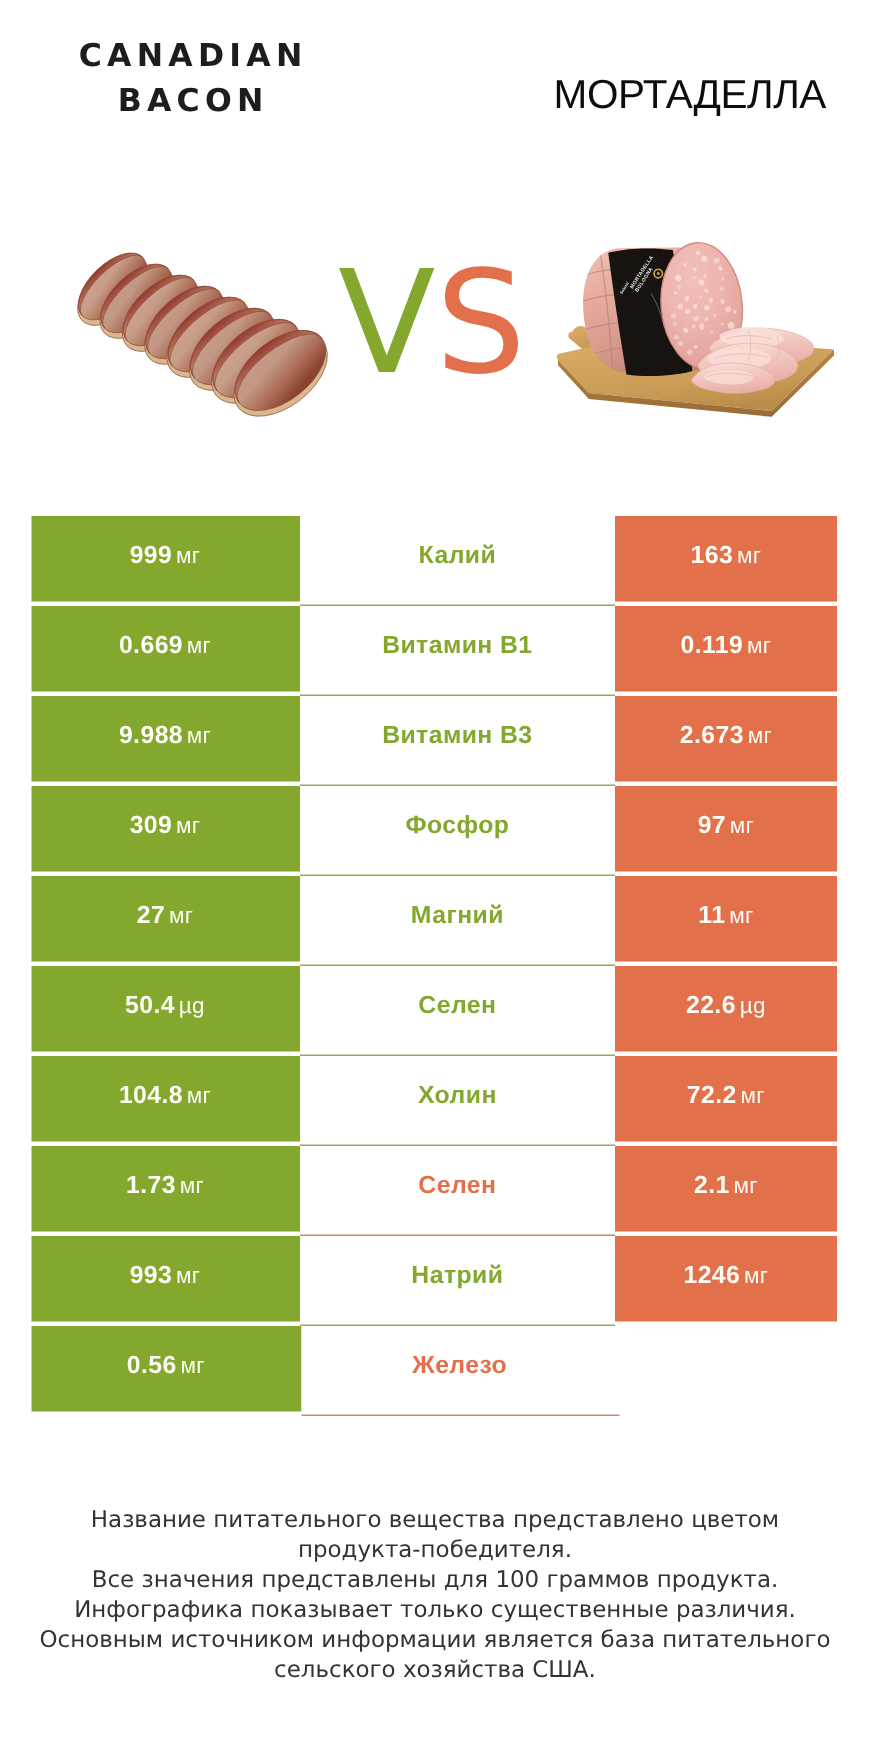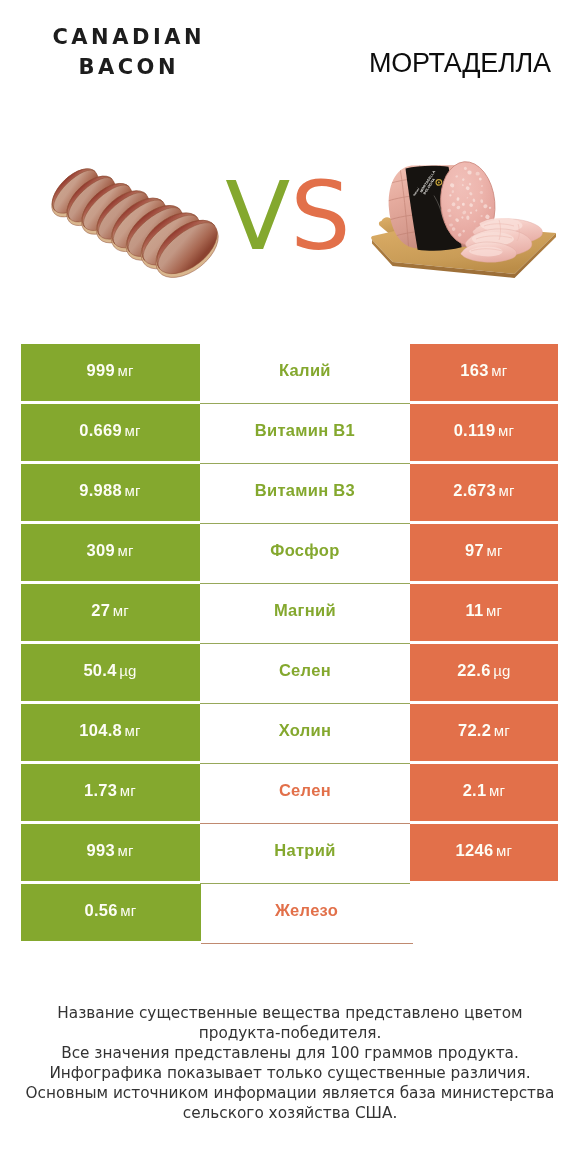--- a/index.html
+++ b/index.html
@@ -351,20 +351,20 @@
         <div class="cell left">
           <span class="cval">0.56<span class="unit">мг</span></span>
         </div>
         <div class="cell mid rwin">
           <span class="label rw">Железо</span>
         </div>
       </div>
     </div>
 
   <div class="footer">
-      <div>Название существенные вещества представлено цветом</div>
+      <div>Название питательного вещества представлено цветом</div>
       <div>продукта-победителя.</div>
       <div>Все значения представлены для 100 граммов продукта.</div>
       <div>Инфографика показывает только существенные различия.</div>
-      <div>Основным источником информации является база министерства</div>
+      <div>Основным источником информации является база питательного</div>
       <div>сельского хозяйства США.</div>
     </div>
 </div>
 
 </body></html>

